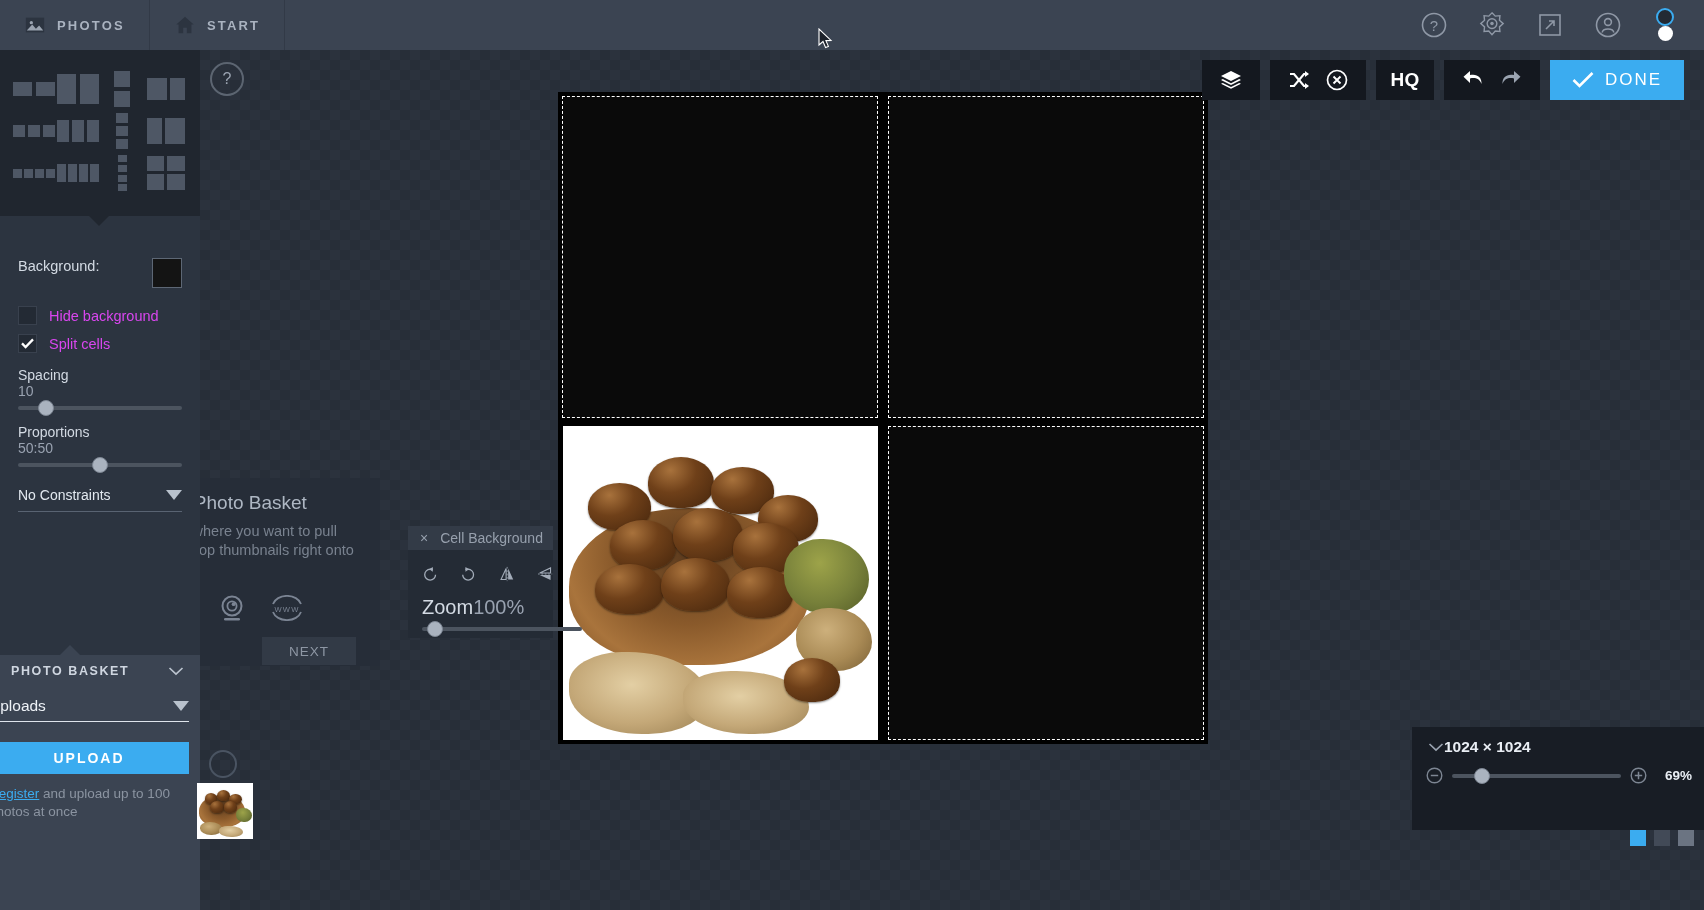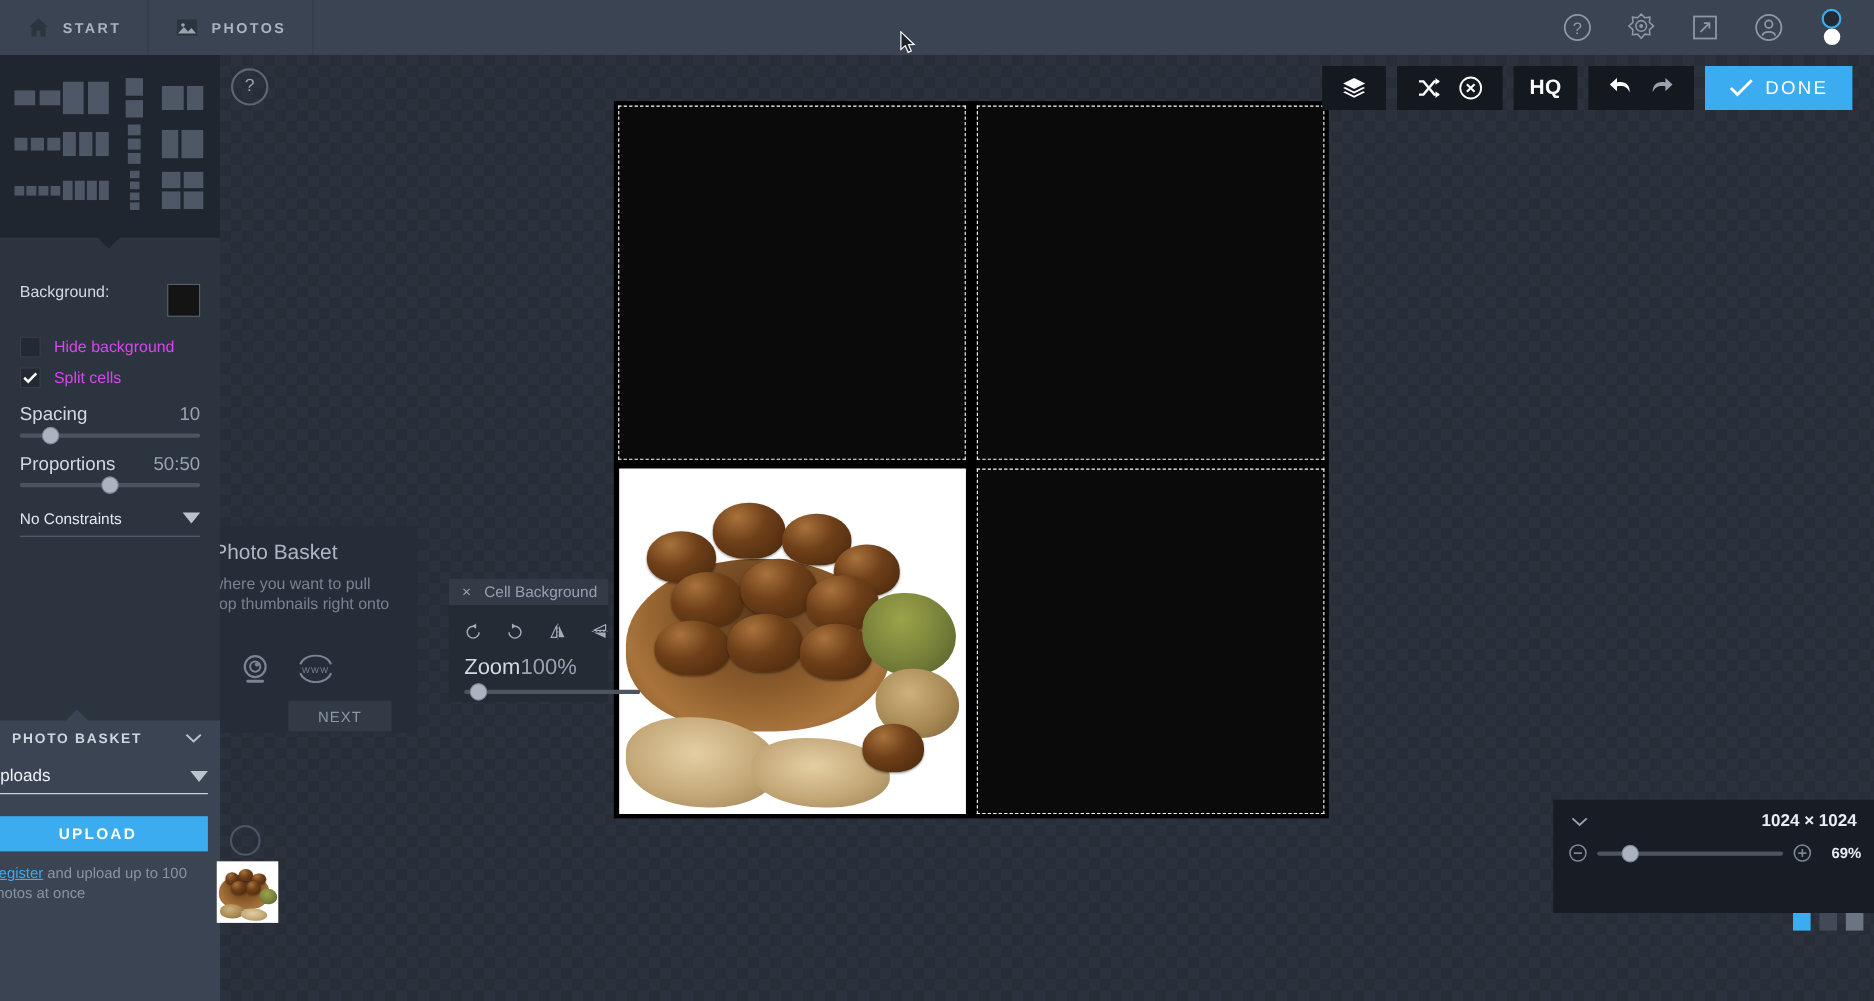--- a/index.html
+++ b/index.html
@@ -122,22 +122,22 @@
   .chk {
     width: 19px; height: 19px; background: #232a34; border: 1px solid #39414e;
     display: flex; align-items: center; justify-content: center;
     font-size: 13px; color: #fff;
   }
   .chk.on { background: #232a34; }
   .chk-lab { font-size: 14.5px; color: #d946ef; }
 
   .slider-block { margin-top: 14px; }
   .slider-head {
-    display: flex; justify-content: space-between; align-items: baseline;
-    font-size: 17px; margin-bottom: 7px;
+    display: flex; justify-content: flex-start; align-items: baseline;
+    font-size: 14px; margin-bottom: 7px; flex-direction: column;
   }
   .slider-head .nm { color: #d3dae3; }
   .slider-head .vl { color: #99a2b0; }
   .track {
     position: relative; height: 4px; background: #4c545f; border-radius: 2px;
     cursor: pointer;
   }
   .knob {
     position: absolute; top: -6px; width: 16px; height: 16px; border-radius: 50%;
     background: #aab3bf; border: 1px solid #7d8693; margin-left: -8px;
@@ -327,21 +327,21 @@
     position: relative; height: 4px; background: #4c545f; border-radius: 2px;
     margin-top: 8px; margin-right: 0px; width: 160px;
   }
 
   
   .zoompanel {
     position: absolute; left: 1412px; top: 727px; width: 292px; height: 103px;
     background: #181d25; z-index: 36;
   }
   .zp-row1 {
-    height: 40px; display: flex; align-items: center; justify-content: space-between;
+    height: 40px; display: flex; align-items: center; 
     padding: 0 16px 0 16px;
   }
   .zp-dim { font-size: 15.5px; font-weight: bold; color: #e9eef4; }
   .zp-row2 {
     display: flex; align-items: center; gap: 9px; padding: 0 12px 0 14px;
   }
   .zp-track {
     position: relative; flex: 1; height: 4px; background: #4c545f; border-radius: 2px;
   }
   .zp-pct { font-size: 13.5px; font-weight: bold; color: #e9eef4; width: 36px; text-align: right; }
@@ -356,35 +356,35 @@
   }
 </style>
 </head>
 <body>
 
 <div id="app">
 
   <div class="canvas-bg"></div>
 
   <div class="topbar">
-
-    <div class="nav-tab">
-      <svg class="nav-icon" viewBox="0 0 24 24">
-        <path d="M12 3 L2.5 11.5 H5 V21 H10 V15 H14 V21 H19 V11.5 H21.5 Z" fill="#2c3440"></path>
-      </svg>
-      <span class="lbl">START</span>
-    </div>
 
     <div class="nav-tab">
       <svg class="nav-icon" viewBox="0 0 24 24">
         <rect x="2" y="4" width="20" height="16" fill="#2c3440"></rect>
         <circle cx="8" cy="9.5" r="1.8" fill="#9aa3b0"></circle>
         <path d="M3 18 L9 11.5 L13 16 L16.5 12.5 L21 18 Z" fill="#9aa3b0"></path>
       </svg>
       <span class="lbl">PHOTOS</span>
+    </div>
+
+    <div class="nav-tab">
+      <svg class="nav-icon" viewBox="0 0 24 24">
+        <path d="M12 3 L2.5 11.5 H5 V21 H10 V15 H14 V21 H19 V11.5 H21.5 Z" fill="#2c3440"></path>
+      </svg>
+      <span class="lbl">START</span>
     </div>
 
 
     <div class="topbar-spacer"></div>
 
     <div class="topbar-right">
       <svg class="tb-ico" viewBox="0 0 28 28">
         <circle cx="14" cy="14" r="11.5" fill="none" stroke="#8f98a6" stroke-width="1.6"></circle>
         <text x="14" y="19.5" font-size="15" fill="#8f98a6" text-anchor="middle" font-family="Liberation Sans, sans-serif">?</text>
       </svg>

